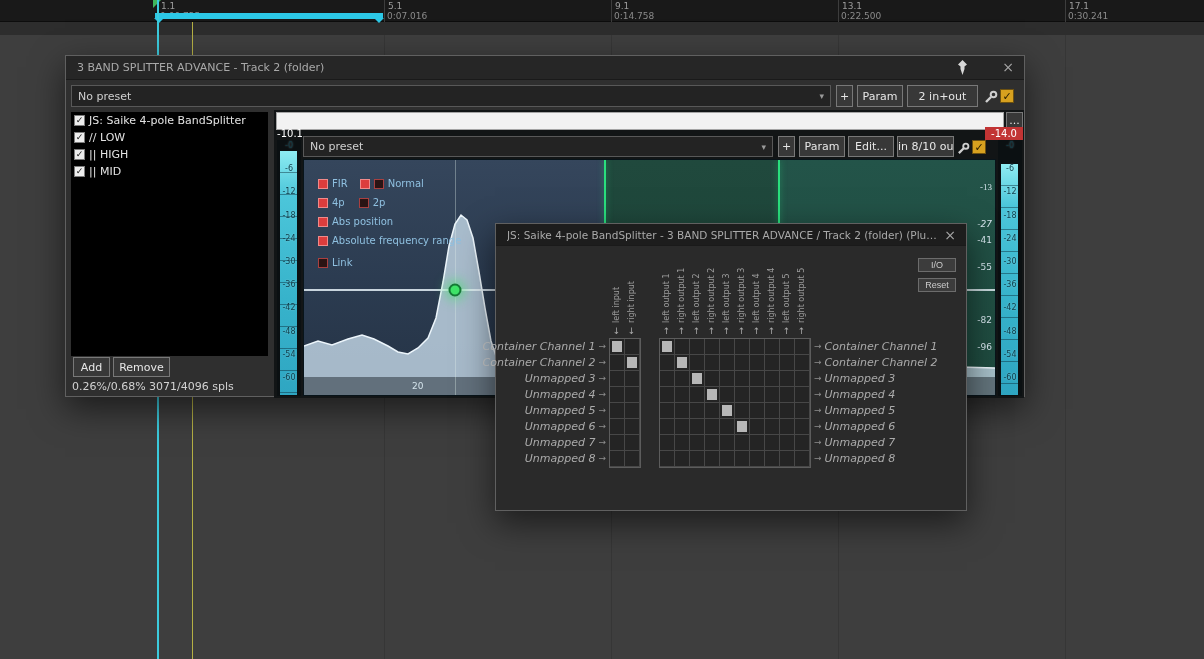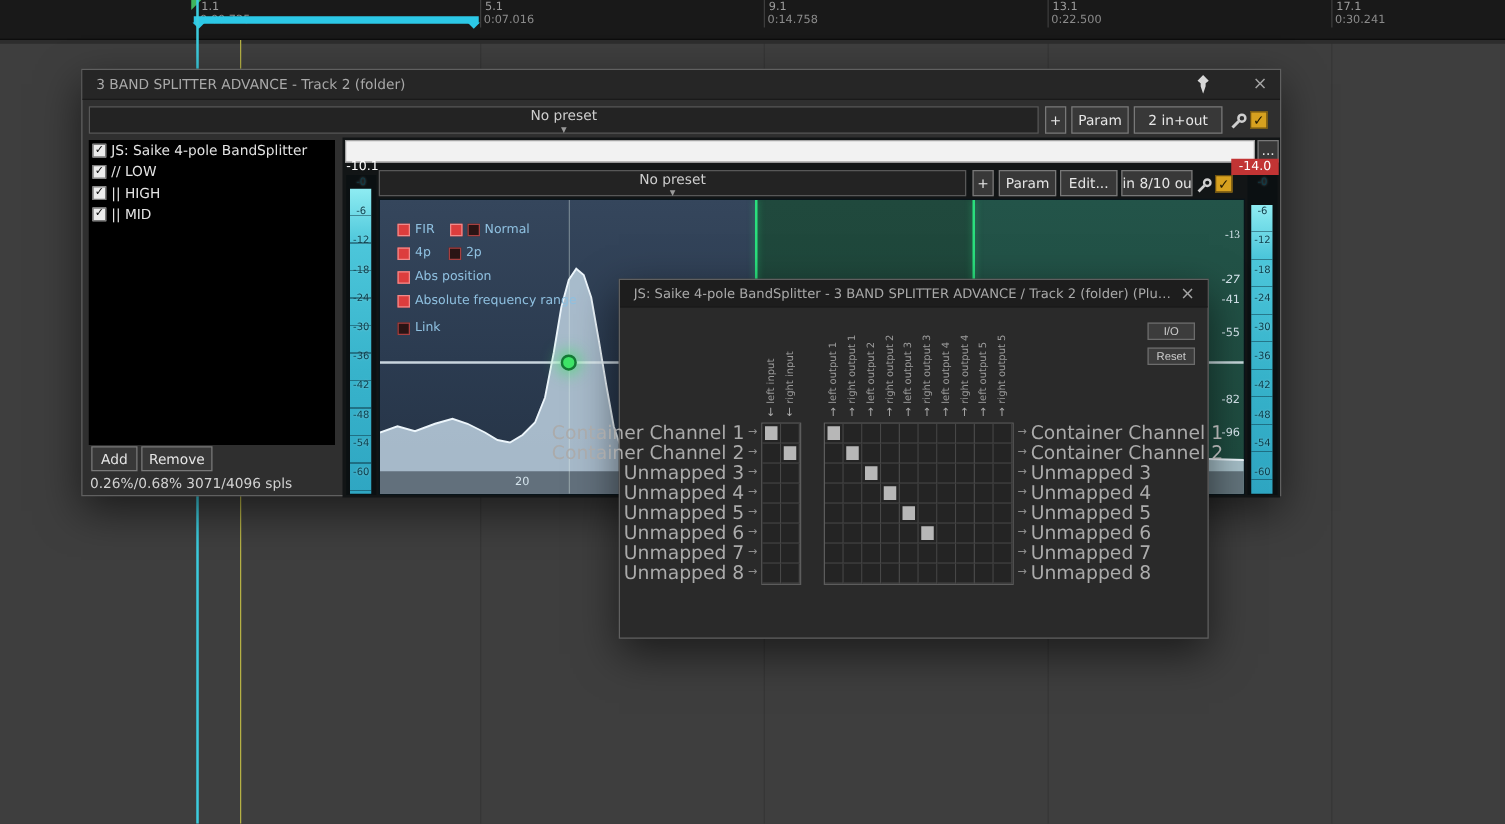--- a/index.html
+++ b/index.html
@@ -2,21 +2,21 @@
 <html><head>
 <meta charset="utf-8">
 <style>
   *{margin:0;padding:0;box-sizing:border-box;}
   html,body{width:1204px;height:659px;overflow:hidden;}
   body{position:relative;background:#3e3e3e;font-family:"DejaVu Sans","Liberation Sans",sans-serif;color:#ccc;}
 
   
   .bg-grid{position:absolute;inset:0;z-index:0;}
   .measure-line{position:absolute;top:22px;width:1px;height:637px;background:#363636;}
-  .ruler{position:absolute;left:0;top:0;width:1204px;height:32px;background:#191919;border-bottom:1px solid #0d0d0d;z-index:2;}
+  .ruler{position:absolute;left:0;top:0;width:1204px;height:22px;background:#191919;border-bottom:1px solid #0d0d0d;z-index:2;}
   .ruler-band{position:absolute;left:0;top:22px;width:1204px;height:13px;background:#2d2d2d;z-index:1;}
   .ruler-tick{position:absolute;top:0;width:1px;height:22px;background:#3d3d3d;}
   .ruler-beat{position:absolute;top:1px;font-size:9px;color:#9c9c9c;line-height:10px;}
   .ruler-time{position:absolute;top:11px;font-size:9px;color:#8b8b8b;line-height:10px;}
   .loop-bar{position:absolute;top:13px;height:6px;background:#2cc8e6;z-index:3;}
   .loop-bar::before,.loop-bar::after{content:"";position:absolute;top:5px;border:5px solid transparent;border-top-color:#2cc8e6;}
   .loop-bar::before{left:-1px;}
   .loop-bar::after{right:-1px;}
   .loop-flag{position:absolute;top:0;width:0;height:0;border-left:8px solid #3fb65c;border-bottom:8px solid transparent;z-index:3;}
   .cursor{position:absolute;top:0;width:1px;height:659px;z-index:1;}
@@ -25,21 +25,21 @@
 
   
   .window{position:absolute;background:#2f2f2f;border:1px solid #606060;box-shadow:0 12px 32px rgba(0,0,0,.55);}
   .titlebar{position:absolute;left:0;top:0;right:0;height:24px;background:#262626;border-bottom:1px solid #1a1a1a;}
   .titlebar .title{position:absolute;left:11px;top:0;line-height:24px;font-size:11px;color:#a9a9a9;white-space:nowrap;overflow:hidden;text-overflow:ellipsis;right:70px;}
   .close-icon{position:absolute;right:8px;top:3px;width:16px;height:16px;color:#a5a5a5;font-size:14px;text-align:center;line-height:16px;cursor:default;}
   .close-icon::after{content:"×";}
   .pin-ico{position:absolute;right:54px;top:4px;width:14px;height:16px;}
 
   .btn{position:absolute;background:#383838;border:1px solid #787878;color:#e6e6e6;font-size:11px;font-family:inherit;text-align:center;line-height:19px;height:22px;padding:0;}
-  .combo{position:absolute;background:#232323;border:1px solid #585858;height:22px;display:flex;align-items:center;justify-content:space-between;padding:0 6px;font-size:11px;color:#cfcfcf;flex-direction:column;}
+  .combo{position:absolute;background:#232323;border:1px solid #585858;height:22px;display:flex;align-items:center;justify-content:space-between;padding:0 6px;font-size:11px;color:#cfcfcf;}
   .chev-icon{color:#9a9a9a;font-size:9px;}
   .chev-icon::after{content:"▾";}
   .toggle-check{position:absolute;width:14px;height:14px;background:#d7a11f;border:1px solid #6d5110;color:#241b00;font-size:11px;line-height:13px;text-align:center;}
   .check-icon::after{content:"✓";}
   .wrench-ico{position:absolute;width:14px;height:14px;}
 
   
   .fx-window{left:65px;top:55px;width:960px;height:342px;z-index:10;}
   .fx-list{position:absolute;left:5px;top:56px;width:197px;height:244px;background:#000;overflow:hidden;}
   .fx-item{display:flex;align-items:center;height:17px;padding:0 3px;gap:4px;}
@@ -87,21 +87,21 @@
   .pin-btn{position:absolute;right:10px;width:38px;height:14px;line-height:12px;font-size:9px;background:#3c3c3c;border:1px solid #6c6c6c;color:#ccc;}
   .pin-col-headers{position:absolute;left:0;top:27px;width:340px;height:86px;}
   .pin-col-label{position:absolute;bottom:14px;width:15px;height:70px;writing-mode:vertical-rl;transform:rotate(180deg);
                  font-size:8px;color:#9c9c9c;line-height:15px;white-space:nowrap;text-align:left;}
   .pin-col-arrow{position:absolute;bottom:0;width:15px;height:12px;text-align:center;font-size:9px;color:#aaa;line-height:12px;}
   .arrow-down::after{content:"↓";}
   .arrow-up::after{content:"↑";}
   .arrow-right::after{content:"→";}
   .pin-row-left{position:absolute;left:0;width:110px;height:16px;display:flex;justify-content:flex-end;align-items:center;gap:3px;}
   .pin-row-right{position:absolute;left:318px;width:150px;height:16px;display:flex;justify-content:flex-start;align-items:center;gap:3px;}
-  .pin-row-text{font-size:15px;color:#ababab;white-space:nowrap;}
+  .pin-row-text{font-size:11px;color:#ababab;white-space:nowrap;font-style:italic;}
   .arr{font-size:9px;color:#8d8d8d;}
   .pin-grid{position:absolute;top:114px;display:grid;grid-auto-rows:16px;background:#242424;border:1px solid #5c5c5c;}
   .pin-grid.input{left:113px;grid-template-columns:repeat(2,15px);}
   .pin-grid.output{left:163px;grid-template-columns:repeat(10,15px);}
   .pin-cell{border-right:1px solid #474747;border-bottom:1px solid #474747;background:#242424;}
   .pin-cell.on::after{content:"";display:block;margin:2px;height:11px;background:#b7b7b7;}
   .pin-footer{position:absolute;left:12px;top:256px;display:flex;align-items:center;gap:7px;font-size:9px;color:#9b9b9b;}
   .pin-combo{display:flex;align-items:center;gap:8px;color:#c3c3c3;padding:1px 4px;}
   .pin-footer .gap{width:14px;}
 </style>

